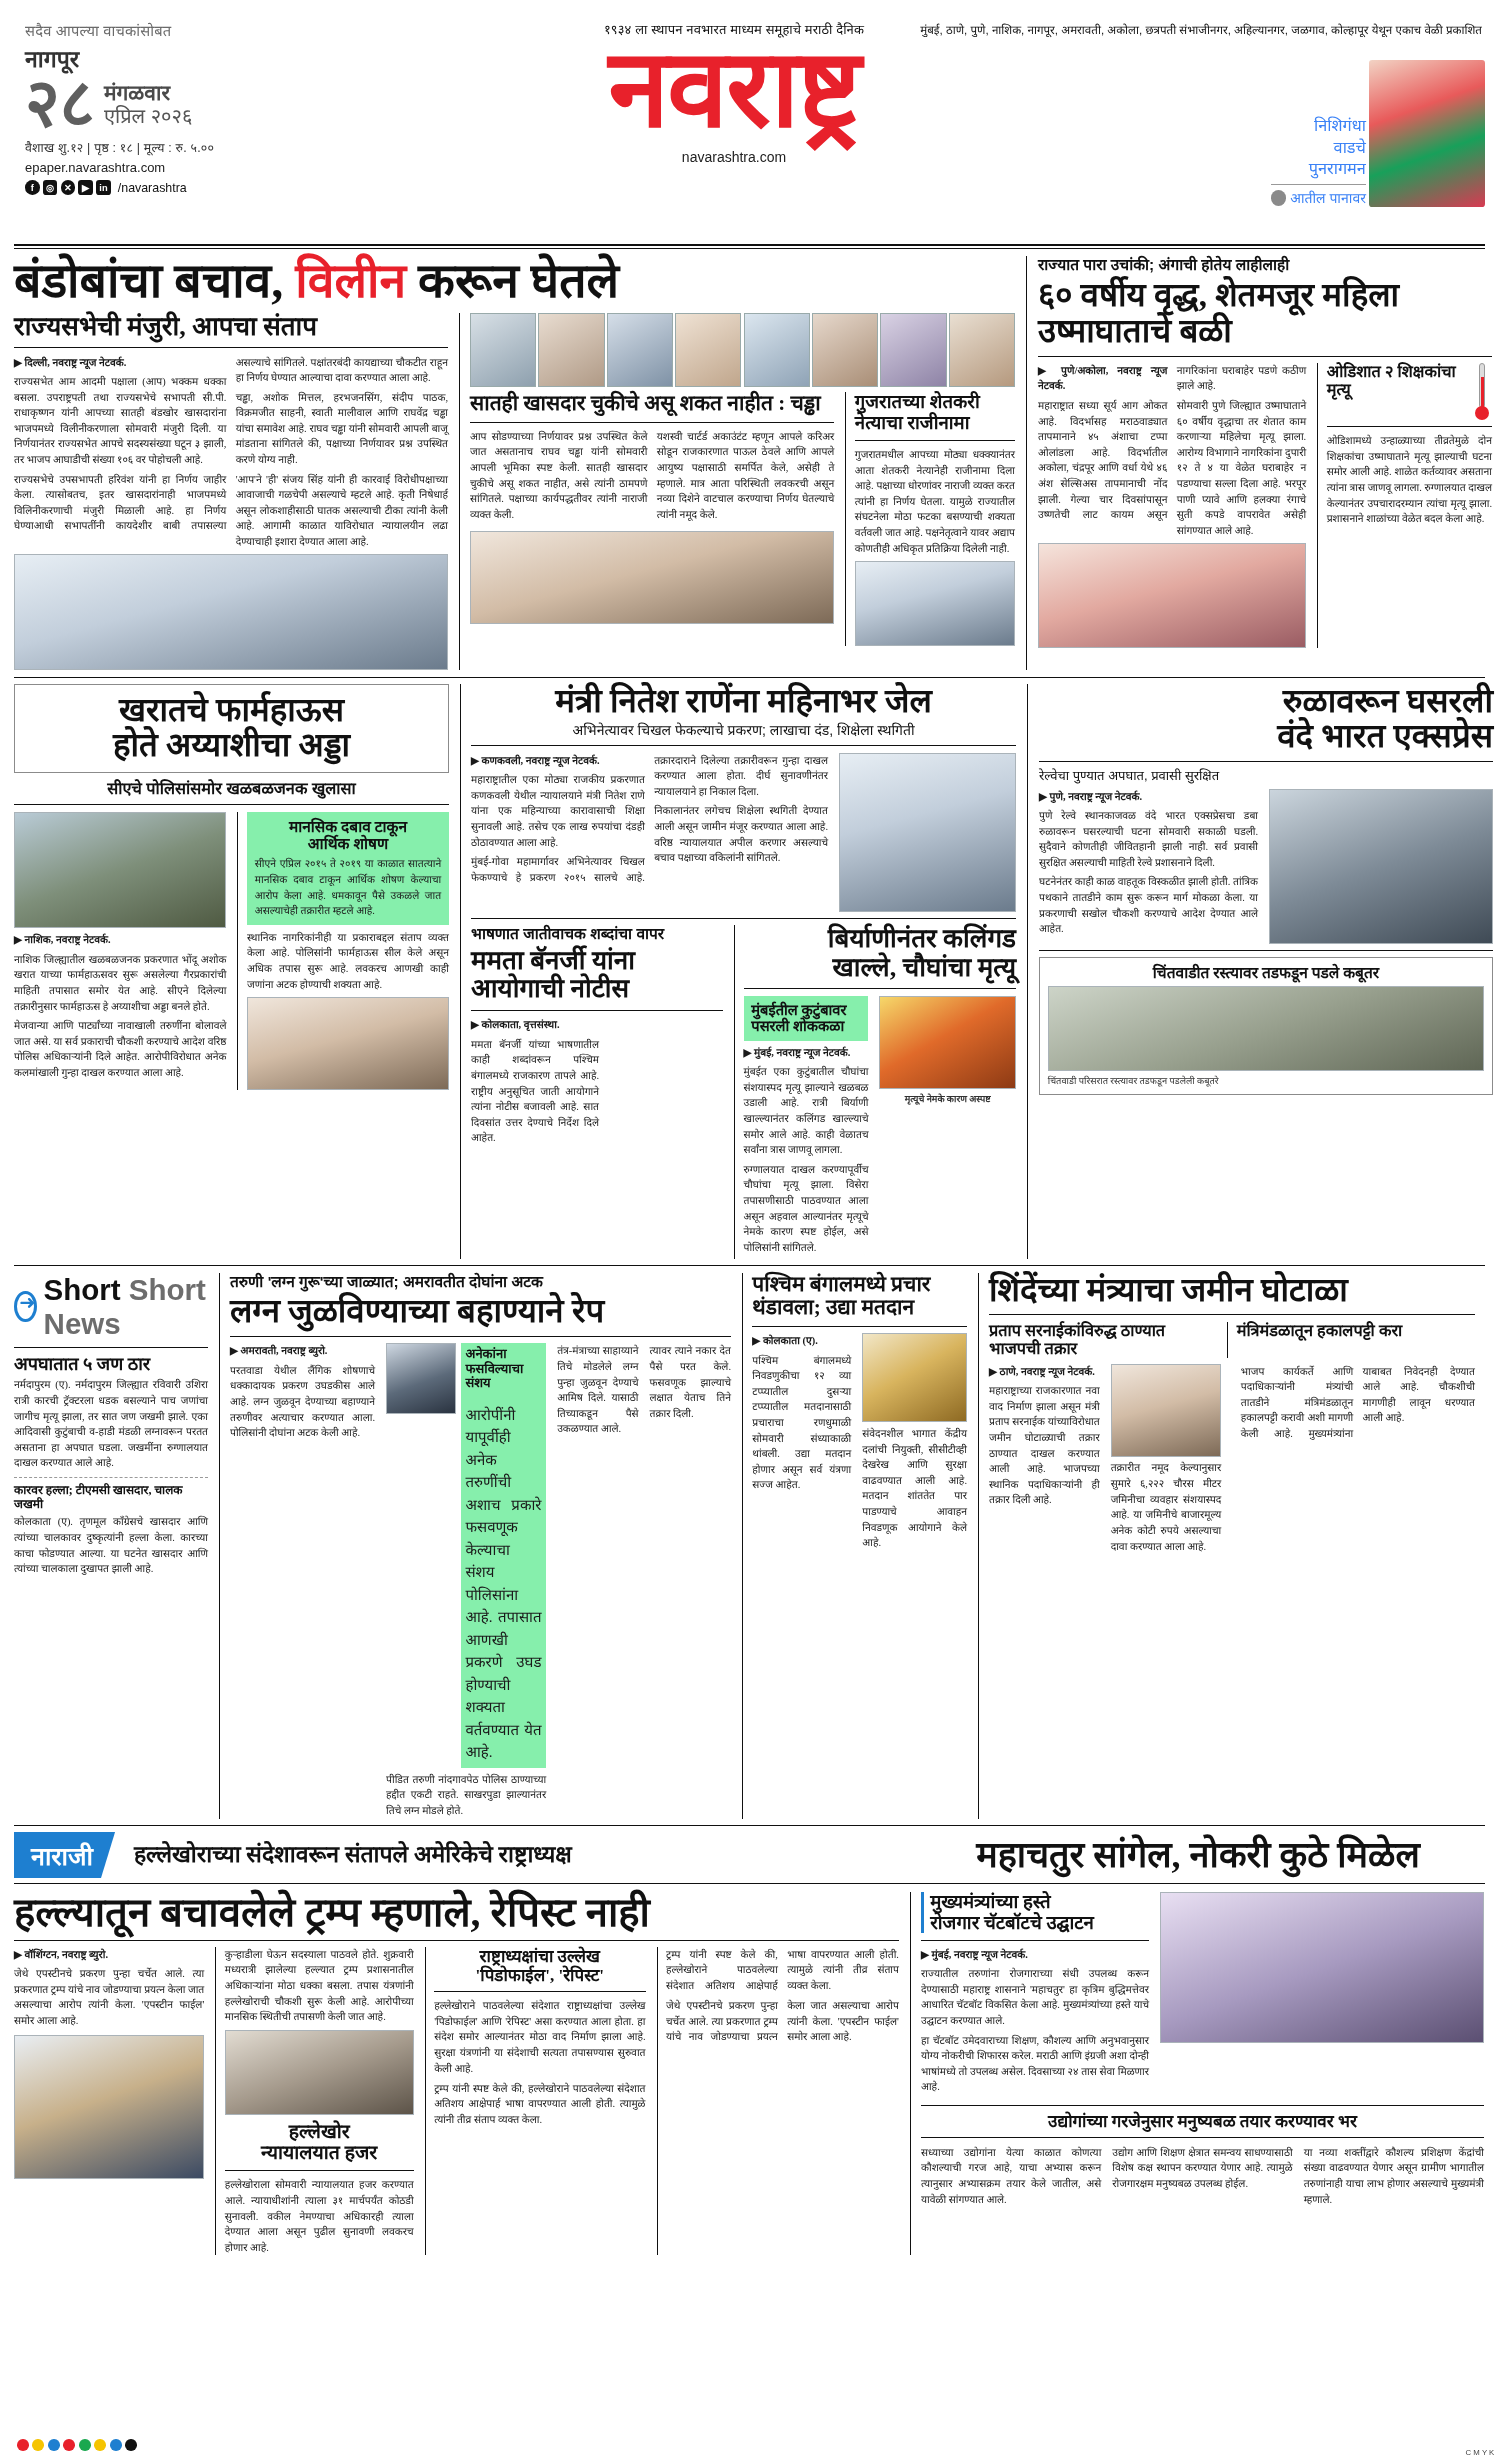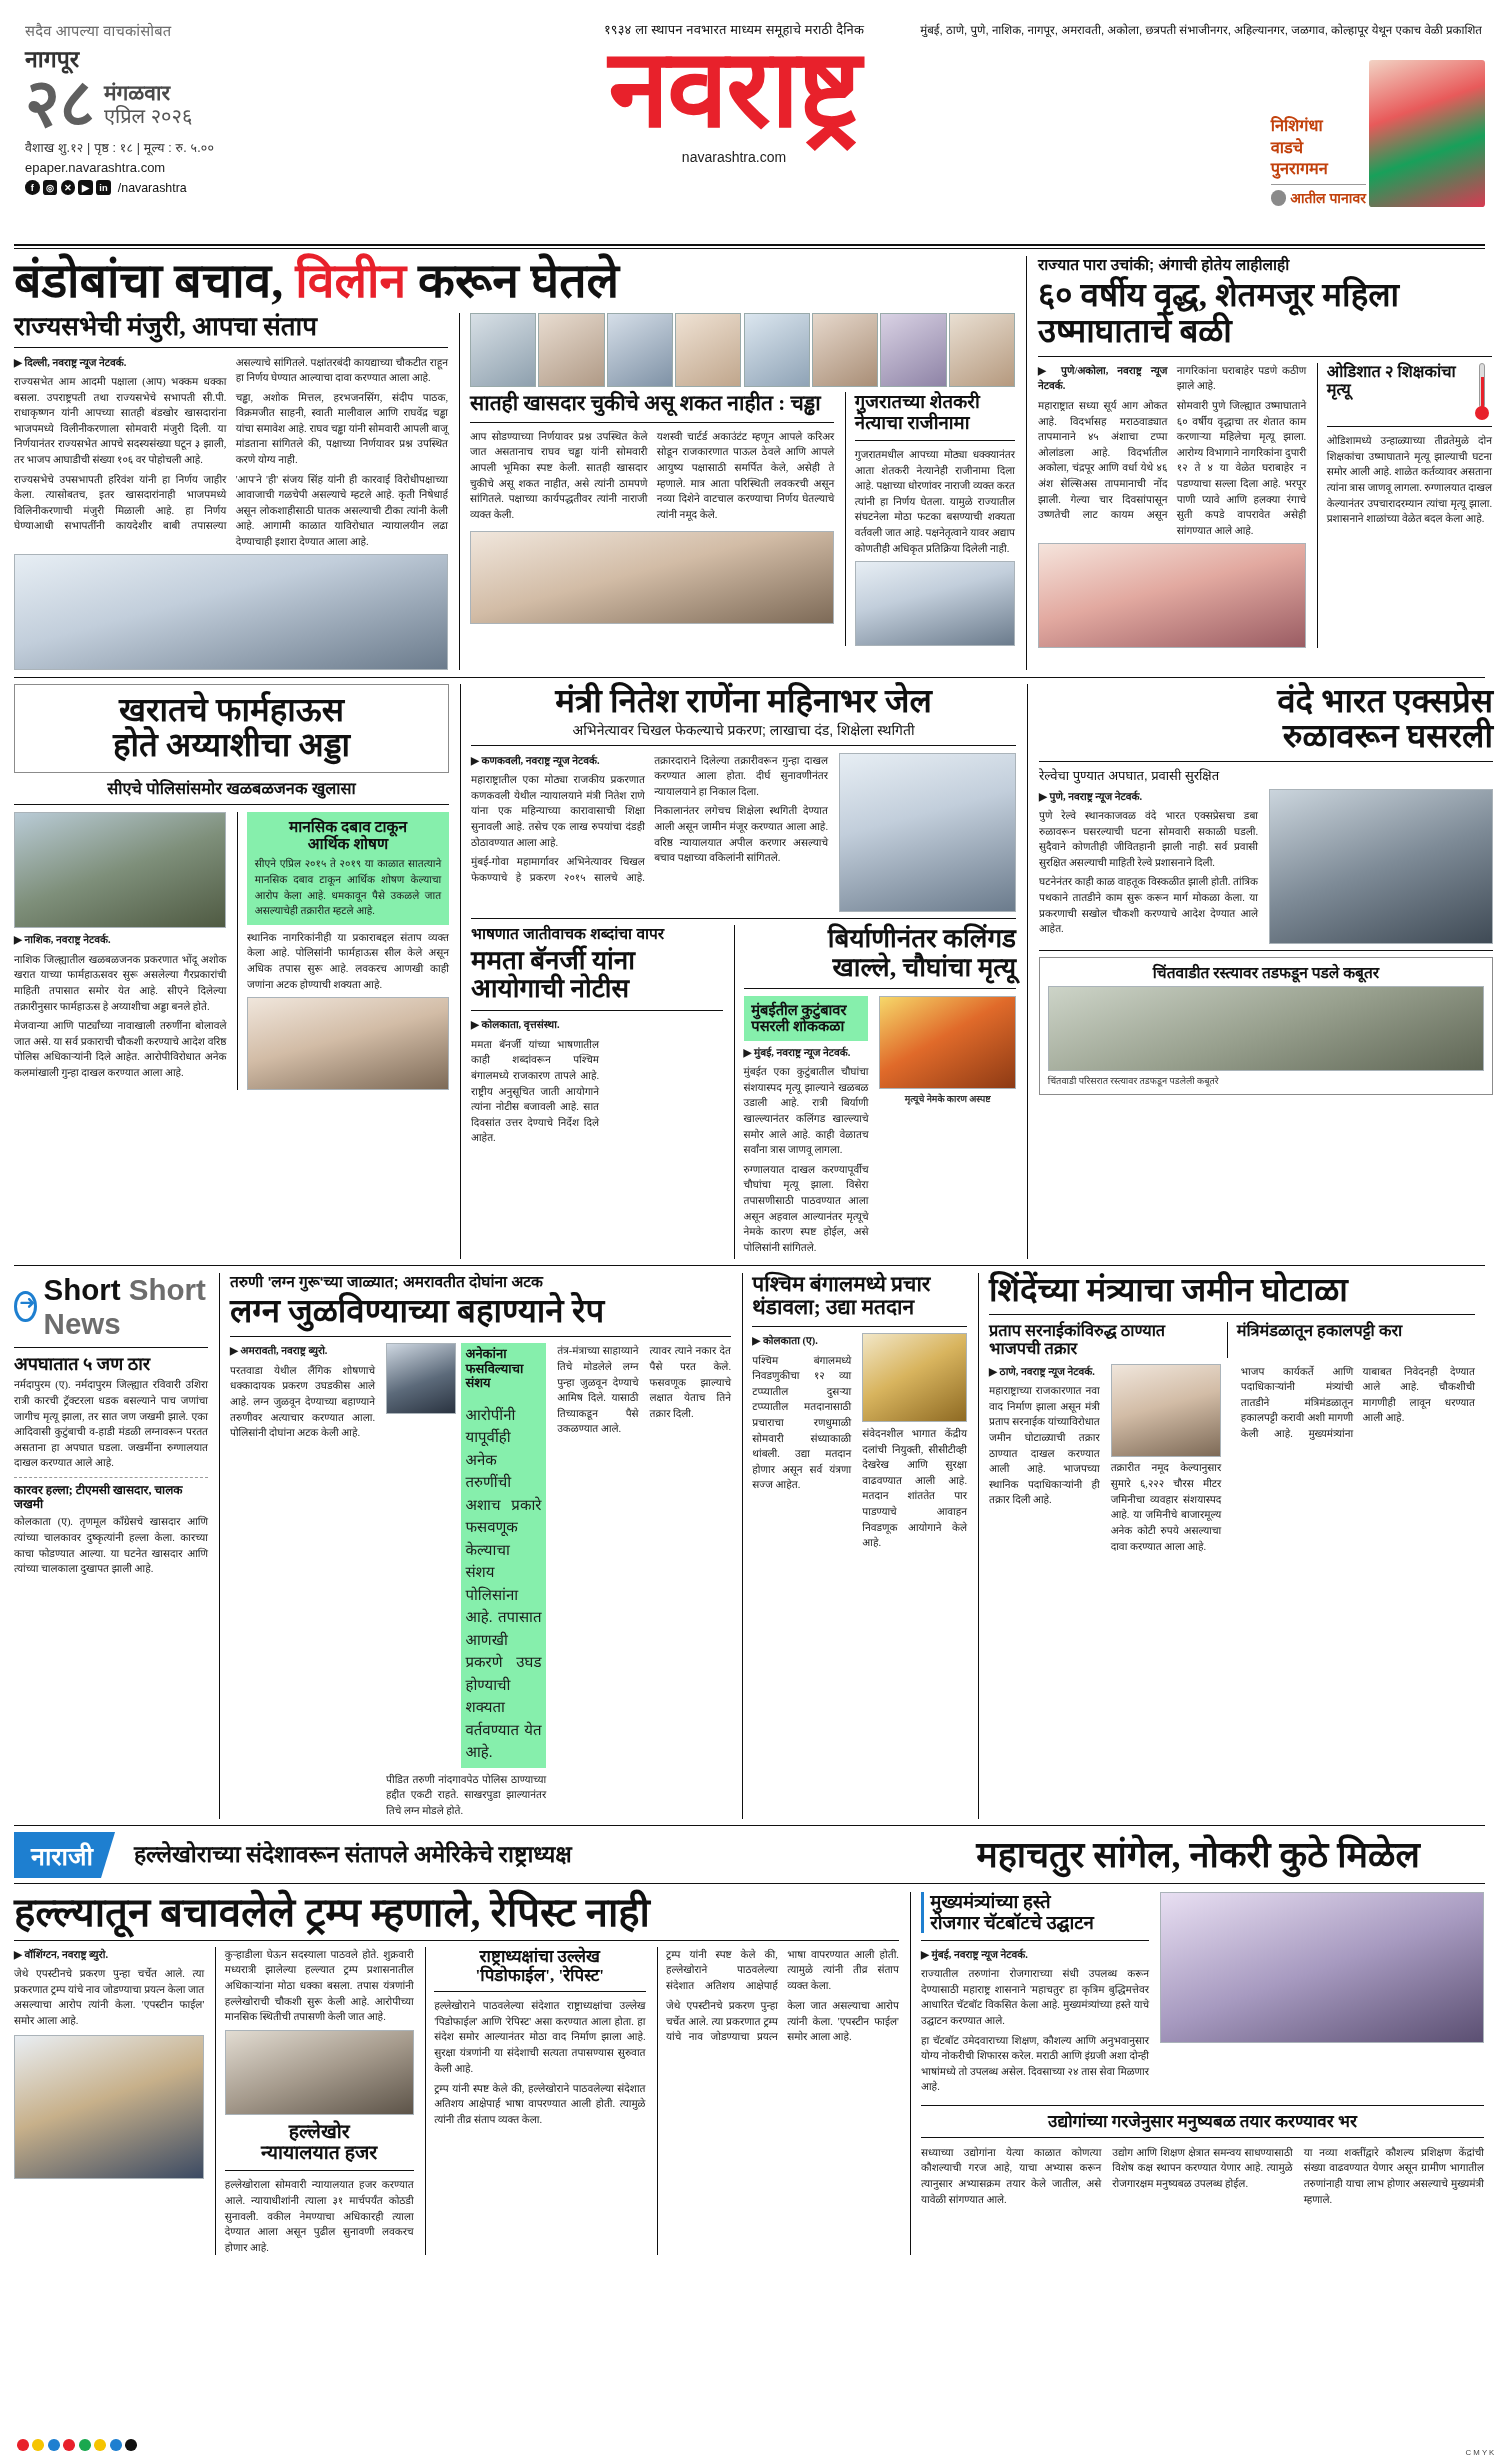--- a/index.html
+++ b/index.html
@@ -32,21 +32,21 @@
 
   .md-center { flex:1; text-align:center; position:relative; }
   .md-estd { font-size:13px; color:#111; margin-bottom:1.6px; letter-spacing:0.1px;}
   .md-title { font-size:109px; font-weight:bold; color:#e8212b; line-height:.92;
               letter-spacing:-1.6px; font-family:"Liberation Serif", serif; }
   .md-site { font-size:14px; color:#222; margin-top:9.3px; }
   .md-right { width:264px; position:relative; }
   .md-cities { font-size:11.6px; color:#111; text-align:right; padding-right:3.1px;
                white-space:nowrap; position:absolute; right:0; top:1.6px; width:714px;}
   .promo { margin-top:40px; display:flex; align-items:flex-end; justify-content:flex-end; gap:3.1px;}
-  .promo-txt { text-align:left; font-size:16.3px; line-height:1.32; color:#c2410c; font-weight:bold;}
+  .promo-txt { text-align:right; font-size:16.3px; line-height:1.32; color:#3b82f6; font-weight:normal;}
   .promo-sub { font-size:14px; border-top:0.8px solid #999; margin-top:4.7px; padding-top:3.1px;
                display:flex; align-items:center; justify-content:flex-end; gap:3.9px;}
   .promo-circ { width:15.5px;height:15.5px;border-radius:50%;background:#8a8a8a;display:inline-block;}
   .promo-img { width:116px; height:147px; border-radius:3.1px;
                background:linear-gradient(160deg,#f2d3c4 0%,#e85a5a 35%,#18a05a 62%,#d83a52 100%); }
 
   .rule-thick { border-top:2.3px solid #111; margin:3.1px 0 1.6px; }
   .rule-thin  { border-top:0.8px solid #111; margin:0 0 7.8px; }
 
   
@@ -350,22 +350,22 @@
             <div class="col" style="width:142px;">
               <div class="photo ph-food" style="height:93px;"></div>
               <div class="capt" style="text-align:center;font-weight:bold;margin-top:3.1px;">मृत्यूचे नेमके कारण अस्पष्ट</div>
             </div>
           </div>
         </div>
       </div>
     </div>
 
     <div class="col vline" style="width:466px;padding-left:11px;">
+      <div class="hl-l" style="text-align:right;">रुळावरून घसरली</div>
       <div class="hl-l" style="text-align:right;">वंदे भारत एक्सप्रेस</div>
-      <div class="hl-l" style="text-align:right;">रुळावरून घसरली</div>
       <div class="sep"></div>
       <div class="kicker" style="font-weight:normal;font-size:13px;">रेल्वेचा पुण्यात अपघात, प्रवासी सुरक्षित</div>
 
       <div class="cols" style="margin-top:4.7px;">
         <div class="col" style="width:225px;">
           <div class="body">
             <p><b>▶ पुणे, नवराष्ट्र न्यूज नेटवर्क.</b></p>
             <p>पुणे रेल्वे स्थानकाजवळ वंदे भारत एक्सप्रेसचा डबा रुळावरून घसरल्याची घटना सोमवारी सकाळी घडली. सुदैवाने कोणतीही जीवितहानी झाली नाही. सर्व प्रवासी सुरक्षित असल्याची माहिती रेल्वे प्रशासनाने दिली.</p>
             <p>घटनेनंतर काही काळ वाहतूक विस्कळीत झाली होती. तांत्रिक पथकाने तातडीने काम सुरू करून मार्ग मोकळा केला. या प्रकरणाची सखोल चौकशी करण्याचे आदेश देण्यात आले आहेत.</p>
           </div>

